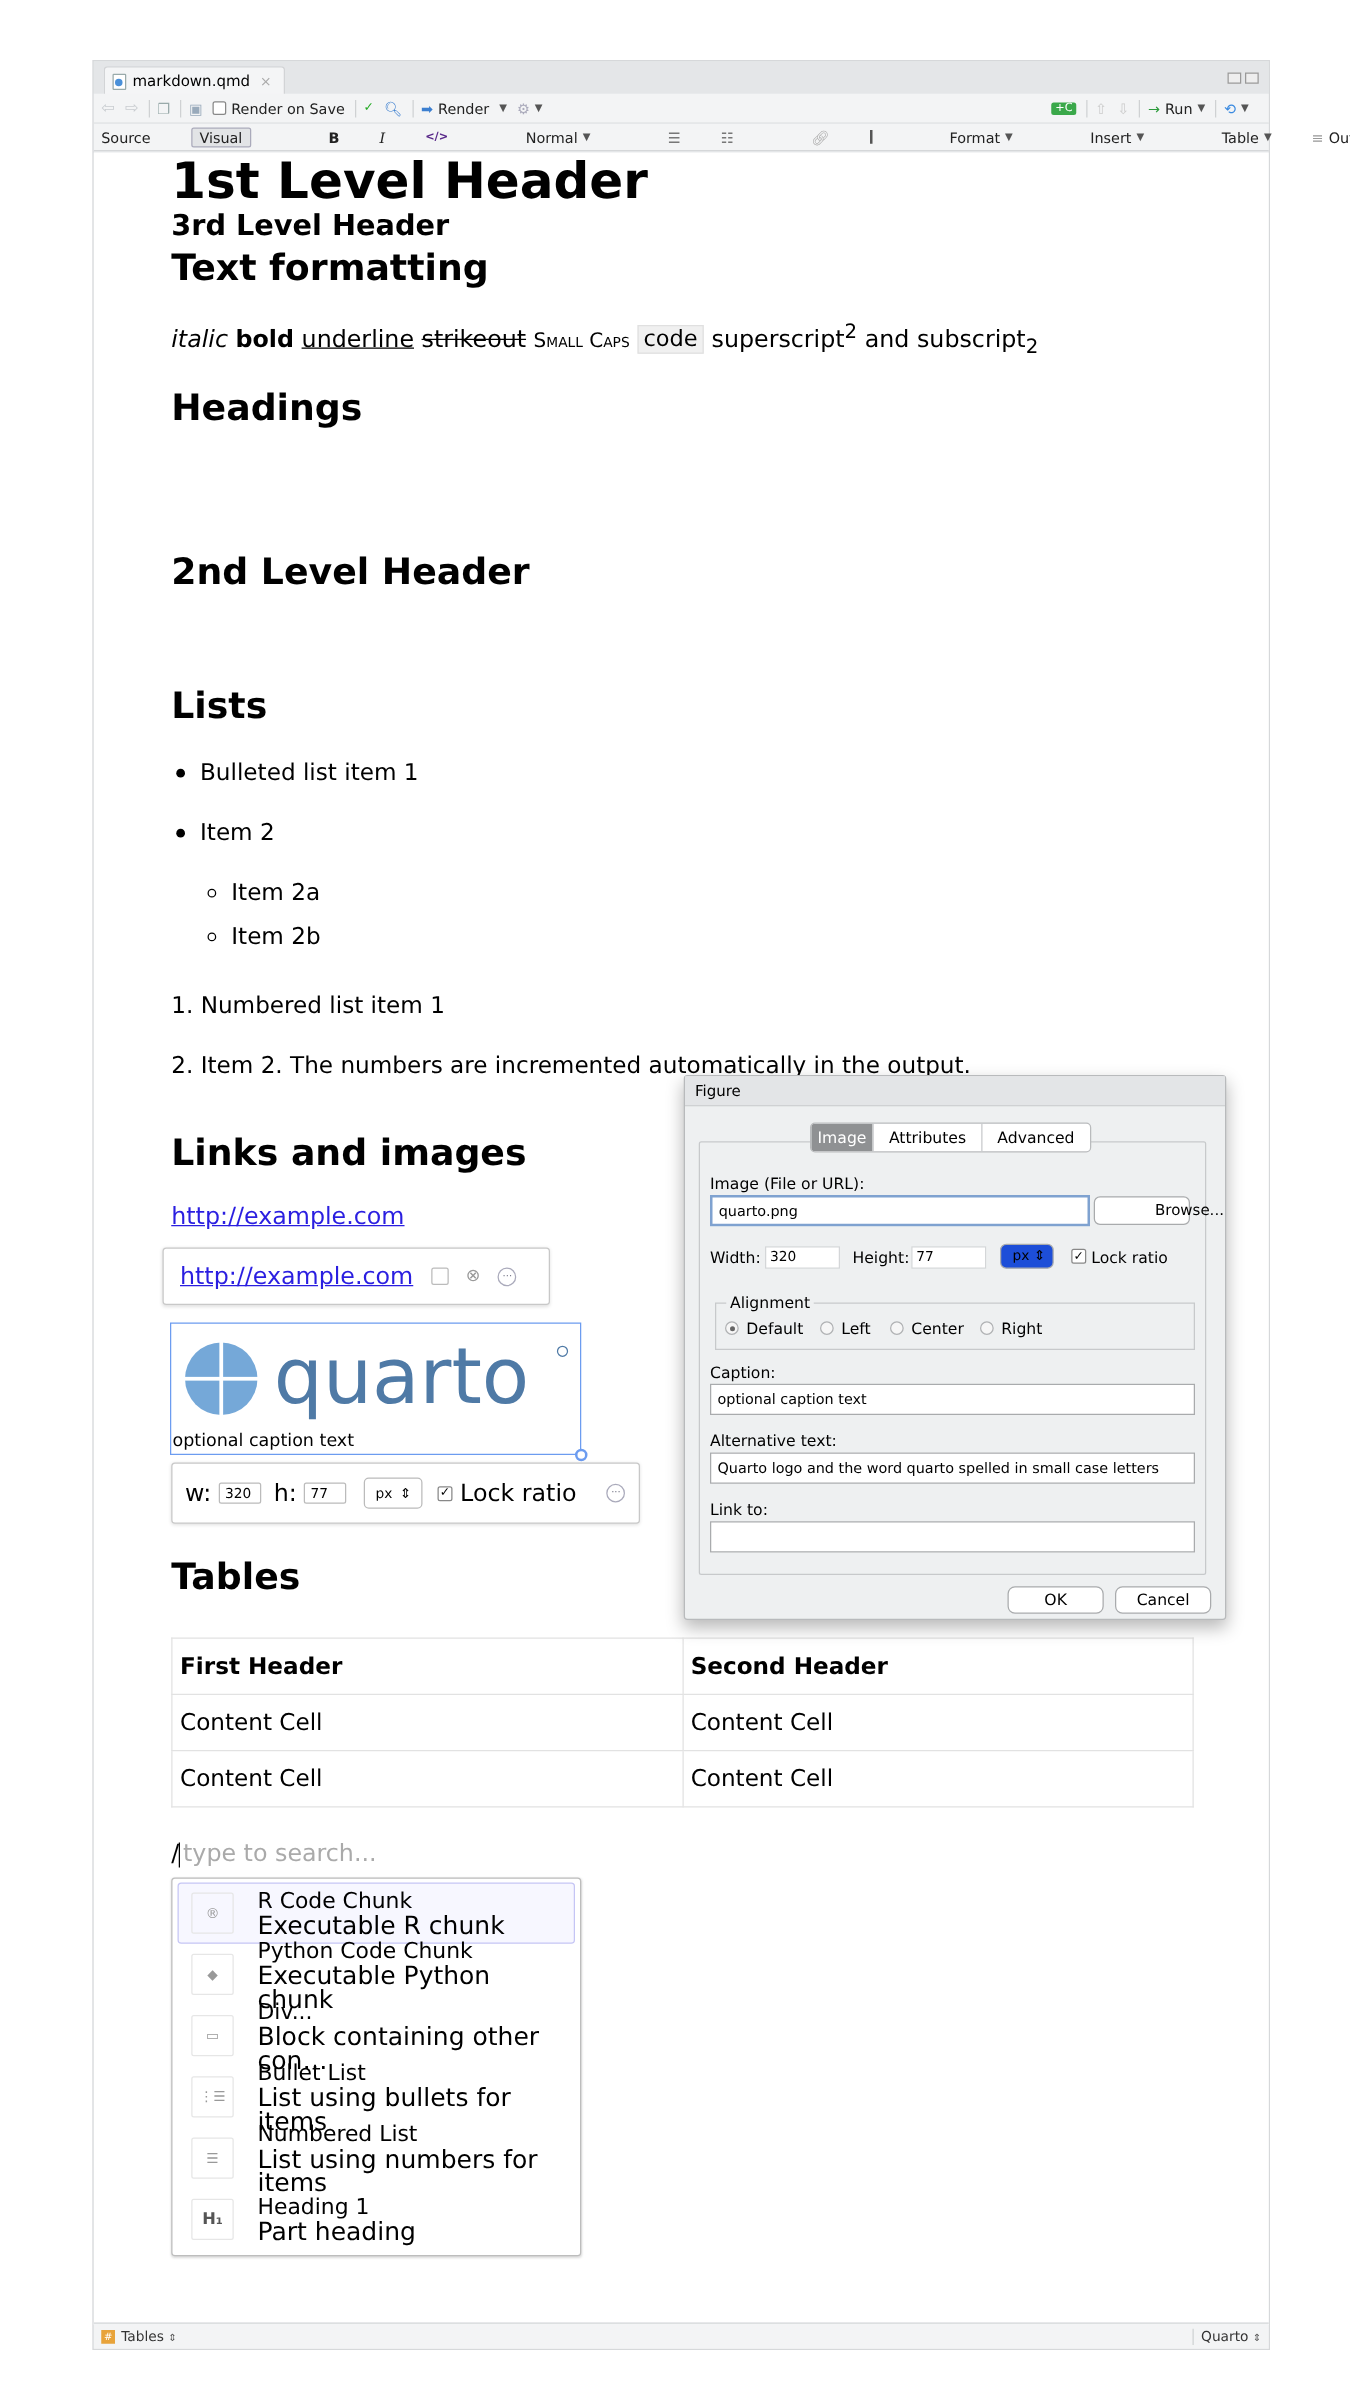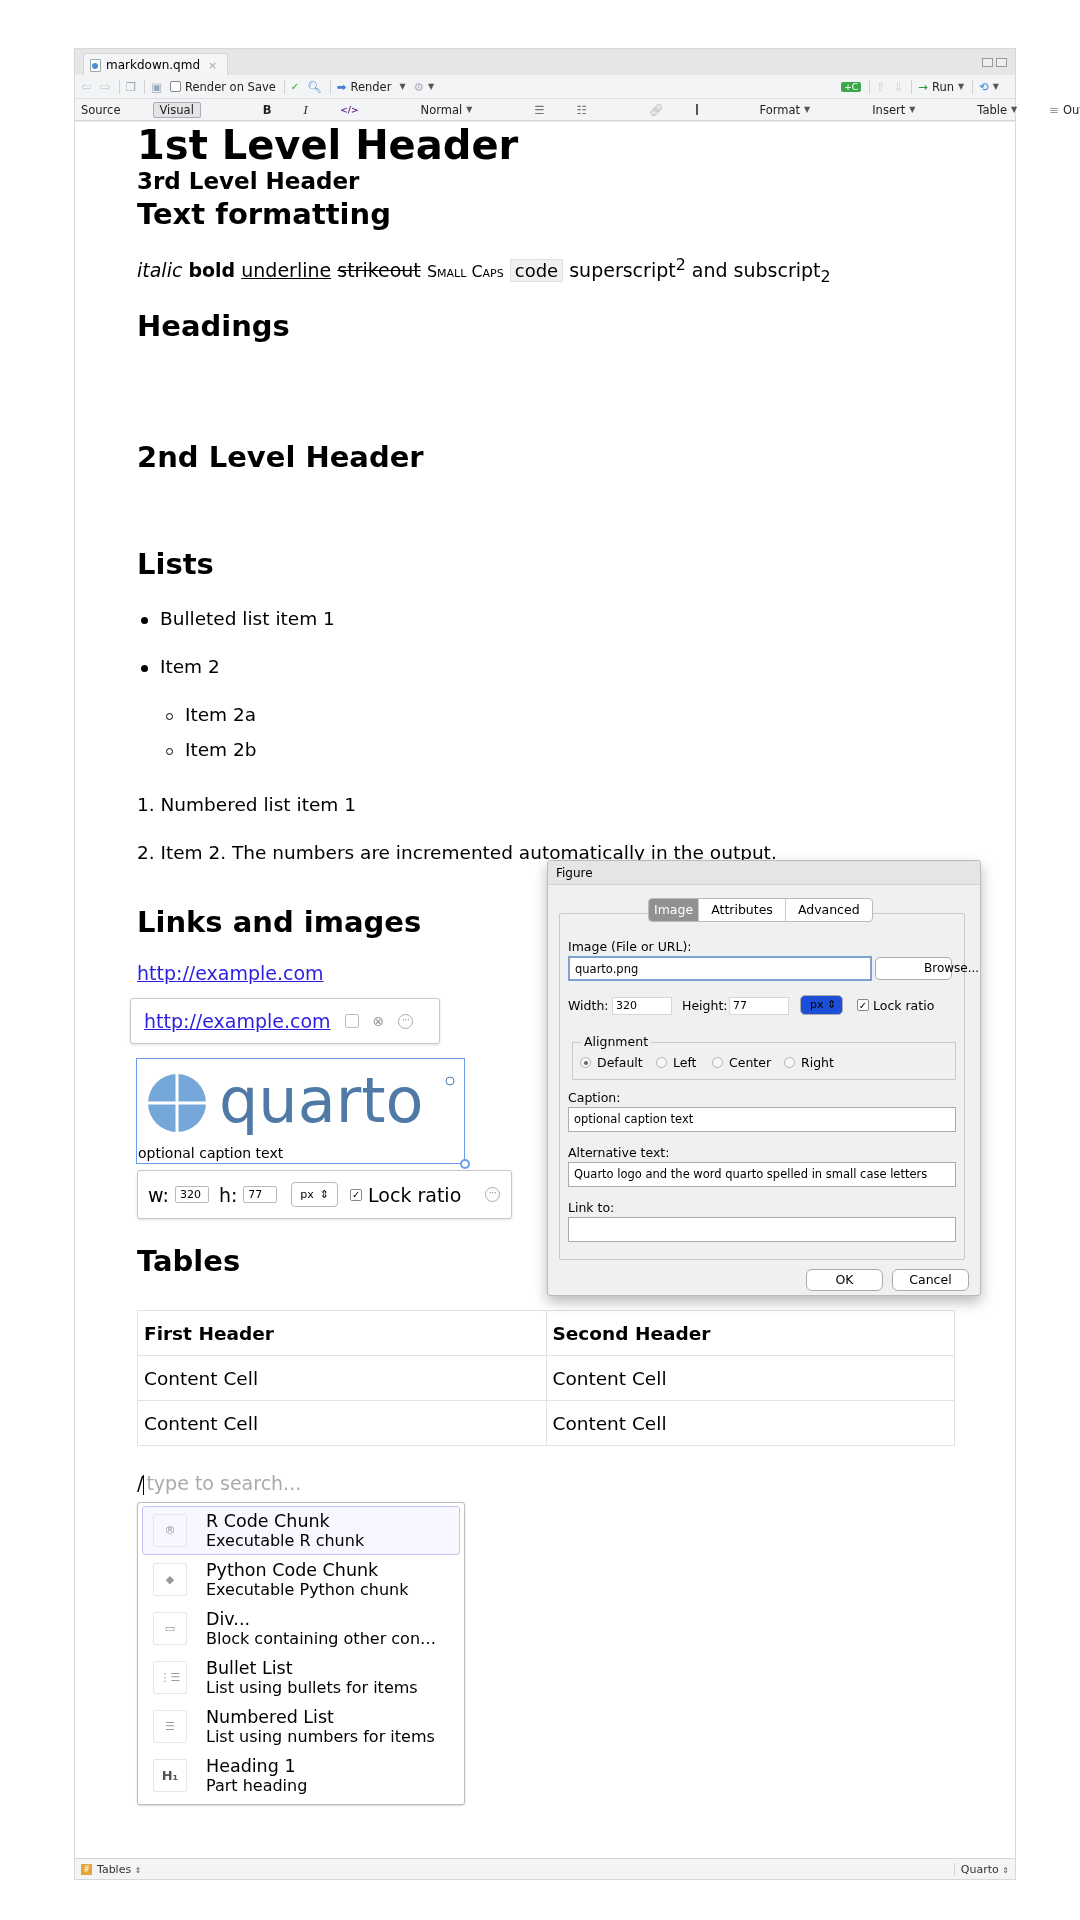--- a/index.html
+++ b/index.html
@@ -59,21 +59,21 @@
   table.md th { font-weight: bold; }
 
   .slash { position: absolute; left: 62px; top: 1350px; font-size: 19px; color: #aaa; white-space: nowrap; }
   .slash .s { color: #000; }
   .slash .cursor { display: inline-block; width: 1px; height: 20px; background: #000; vertical-align: middle; margin-right: 2px; }
   .menu { position: absolute; left: 62px; top: 1380px; width: 328px; height: 303px; border: 1px solid #bdbdbd; border-radius: 3px; background: #fff; box-shadow: 0 1px 2px rgba(0,0,0,.15); padding: 3px 4px; }
   .mi { height: 49px; display: flex; align-items: center; border: 1px solid transparent; border-radius: 3px; padding-left: 10px; }
   .mi.sel { border-color: #c5c5f5; background: #f7f7ff; }
   .mi .ib { width: 34px; height: 33px; border: 1px solid #e6e6e6; border-radius: 2px; display: flex; align-items: center; justify-content: center; color: #999; font-size: 11px; margin-right: 19px; flex-shrink: 0; }
   .mi .t { font-weight: normal; font-size: 17.5px; line-height: 20px; }
-  .mi .d { font-size: 16px; line-height: 19px; }
+  .mi .d { font-size: 20px; line-height: 19px; }
 
   .dialog { position: absolute; left: 547px; top: 838px; width: 434px; height: 436px; background: #eef0f1; border: 1px solid #b8babc; border-radius: 3px; box-shadow: 0 6px 14px rgba(0,0,0,.28); font-size: 12.5px; margin-top: 22px; }
   .dialog .title { height: 24px; background: #e3e5e7; border-bottom: 1px solid #cfd1d3; padding-left: 8px; line-height: 24px; font-size: 12px; }
   .dialog .panel { position: absolute; left: 11px; top: 52px; width: 406px; height: 347px; border: 1px solid #c7c9cb; border-radius: 2px; }
   .dtabs { position: absolute; left: 100px; top: 37px; display: flex; height: 24px; border: 1px solid #b9bbbd; border-radius: 4px; background: #fff; overflow: hidden; font-size: 12.5px; z-index: 2; }
   .dtabs div { padding: 0 12px; line-height: 22px; border-left: 1px solid #c7c9cb; }
   .dtabs div:first-child { border-left: none; background: #8f9193; color: #fff; padding: 0 5px; }
   .lbl { position: absolute; left: 20px; font-size: 12.5px; }
   .field { position: absolute; left: 20px; width: 388px; height: 25px; background: #fff; border: 1px solid #a9abad; font-size: 11.5px; padding-left: 5px; line-height: 23px; }
   .field.focus { border: 2px solid #7fa2d0; width: 304px; }

